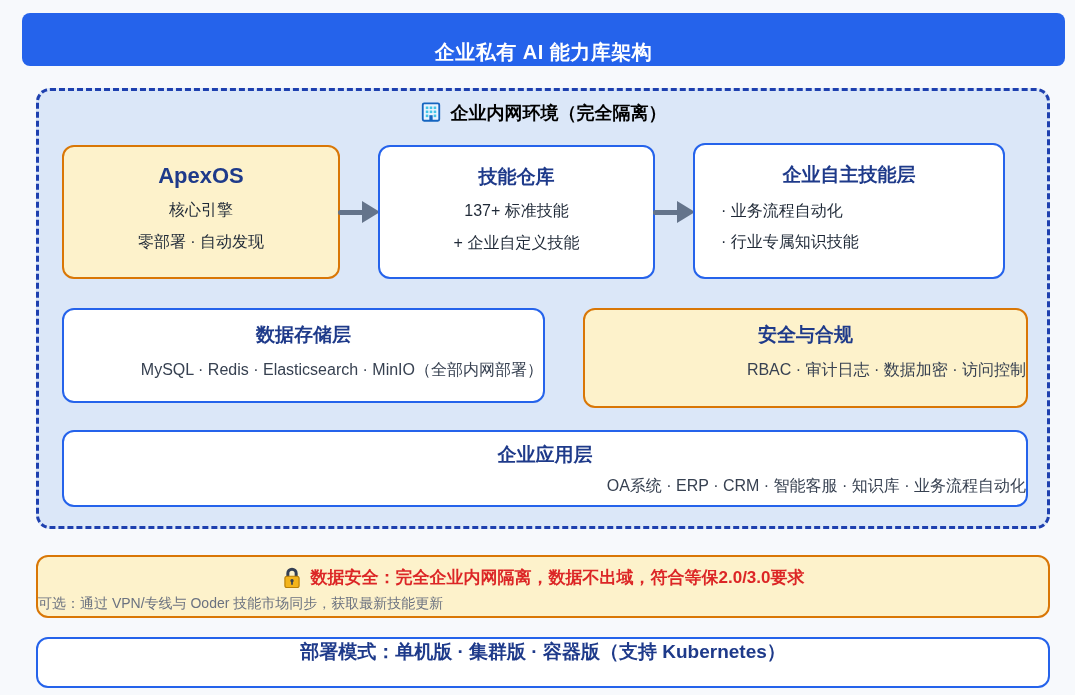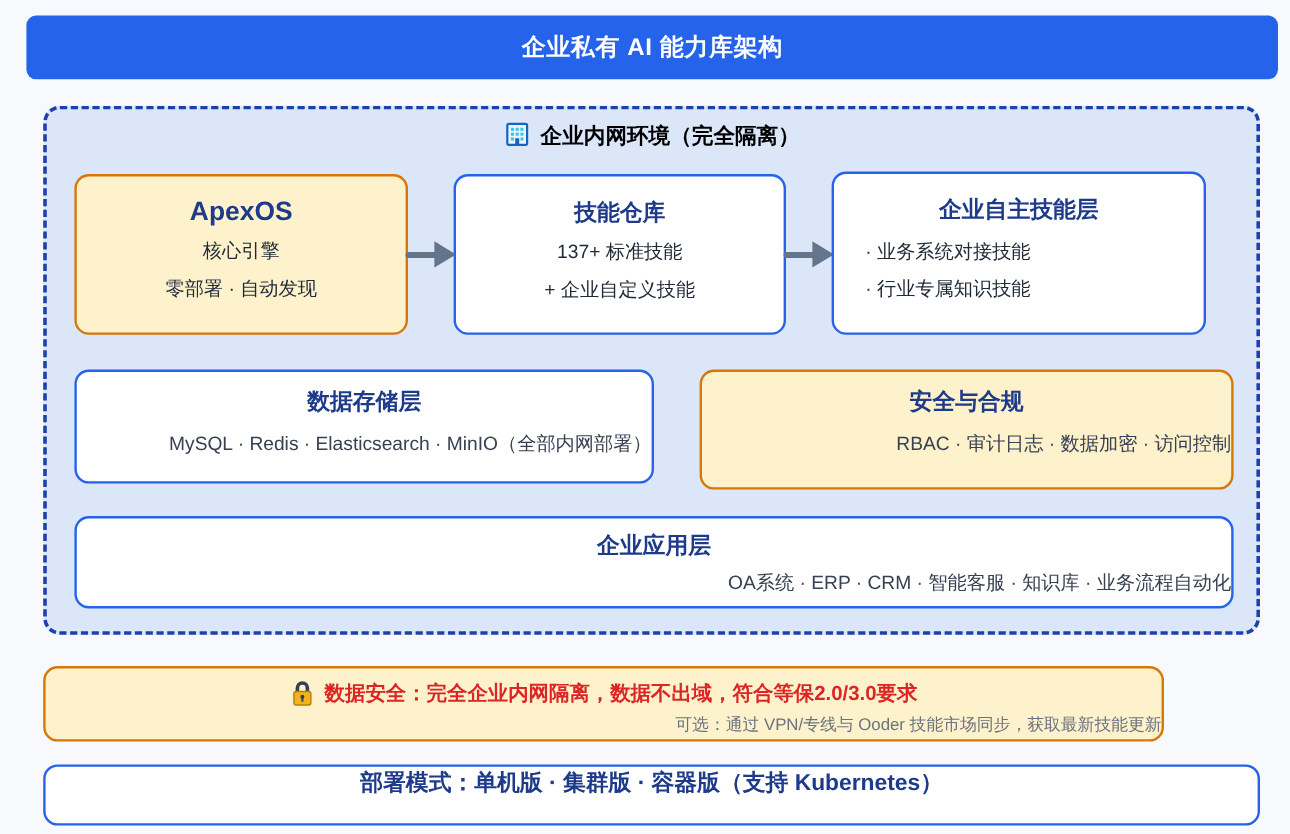--- a/index.html
+++ b/index.html
@@ -7,21 +7,21 @@
     width:1075px;height:695px;position:relative;overflow:hidden;
     background:#f7f9fc;
     font-family:"Liberation Sans","DejaVu Sans",sans-serif;
   }
   .abs{position:absolute;box-sizing:border-box}
 
   
   .top-banner{
     left:22px;top:13px;width:1043px;height:53px;
     background:#2563eb;border-radius:8px;
-    display:flex;align-items:center;justify-content:center;
+    display:flex;align-items:flex-end;justify-content:center;
     color:#ffffff;font-size:20px;font-weight:bold;letter-spacing:.5px;
   }
 
   
   .intranet{
     left:36px;top:88px;width:1014px;height:441px;
     background:#dbe7f8;border:3px dashed #1e40af;border-radius:14px;
   }
   .panel-header{
     position:absolute;left:0;top:10px;width:100%;
@@ -40,23 +40,23 @@
   .body-left{text-align:right;padding-left:26px;margin-top:12px;color:#374151;font-size:16px}
 
   
   .arrow{position:absolute;width:42px;height:22px}
   .arrow .shaft{position:absolute;left:0;top:9px;width:26px;height:5px;background:#64748b;border-radius:2px}
   .arrow .head{position:absolute;left:24px;top:0;width:0;height:0;
     border-left:18px solid #64748b;border-top:11px solid transparent;border-bottom:11px solid transparent}
 
   
   .security-banner{
-    left:36px;top:555px;width:934px;height:63px;
+    left:36px;top:555px;width:1014px;height:63px;
     background:#fdf2cb;border:2.5px solid #d97706;border-radius:12px;
-    text-align:right;
+    text-align:left;
   }
   .security-main{
     display:flex;align-items:center;justify-content:center;gap:9px;
     margin-top:9px;color:#dc2626;font-size:17px;font-weight:bold;
   }
   .security-sub{margin-top:6px;color:#6b7280;font-size:14px}
 
   
   .deploy-banner{
     left:36px;top:637px;width:1014px;height:51px;
@@ -110,21 +110,21 @@
   </div>
 
   <div class="arrow" style="left:614px;top:110px">
     <div class="shaft"></div>
       <div class="head"></div>
   </div>
 
   <div class="box blue" style="left:654px;top:52px;width:312px;height:136px">
     <div class="box-title" style="margin-top:17px">企业自主技能层</div>
     <div class="bullets">
-      <div class="box-line">· 业务系统对接技能</div>
+      <div class="box-line">· 业务流程自动化</div>
       <div class="box-line">· 行业专属知识技能</div>
     </div>
   </div>
 
   <div class="box blue" style="left:23px;top:217px;width:483px;height:95px">
     <div class="box-title" style="margin-top:12px">数据存储层</div>
     <div class="body-left">MySQL · Redis · Elasticsearch · MinIO（全部内网部署）</div>
   </div>
 
   <div class="box yellow" style="left:544px;top:217px;width:445px;height:100px">

